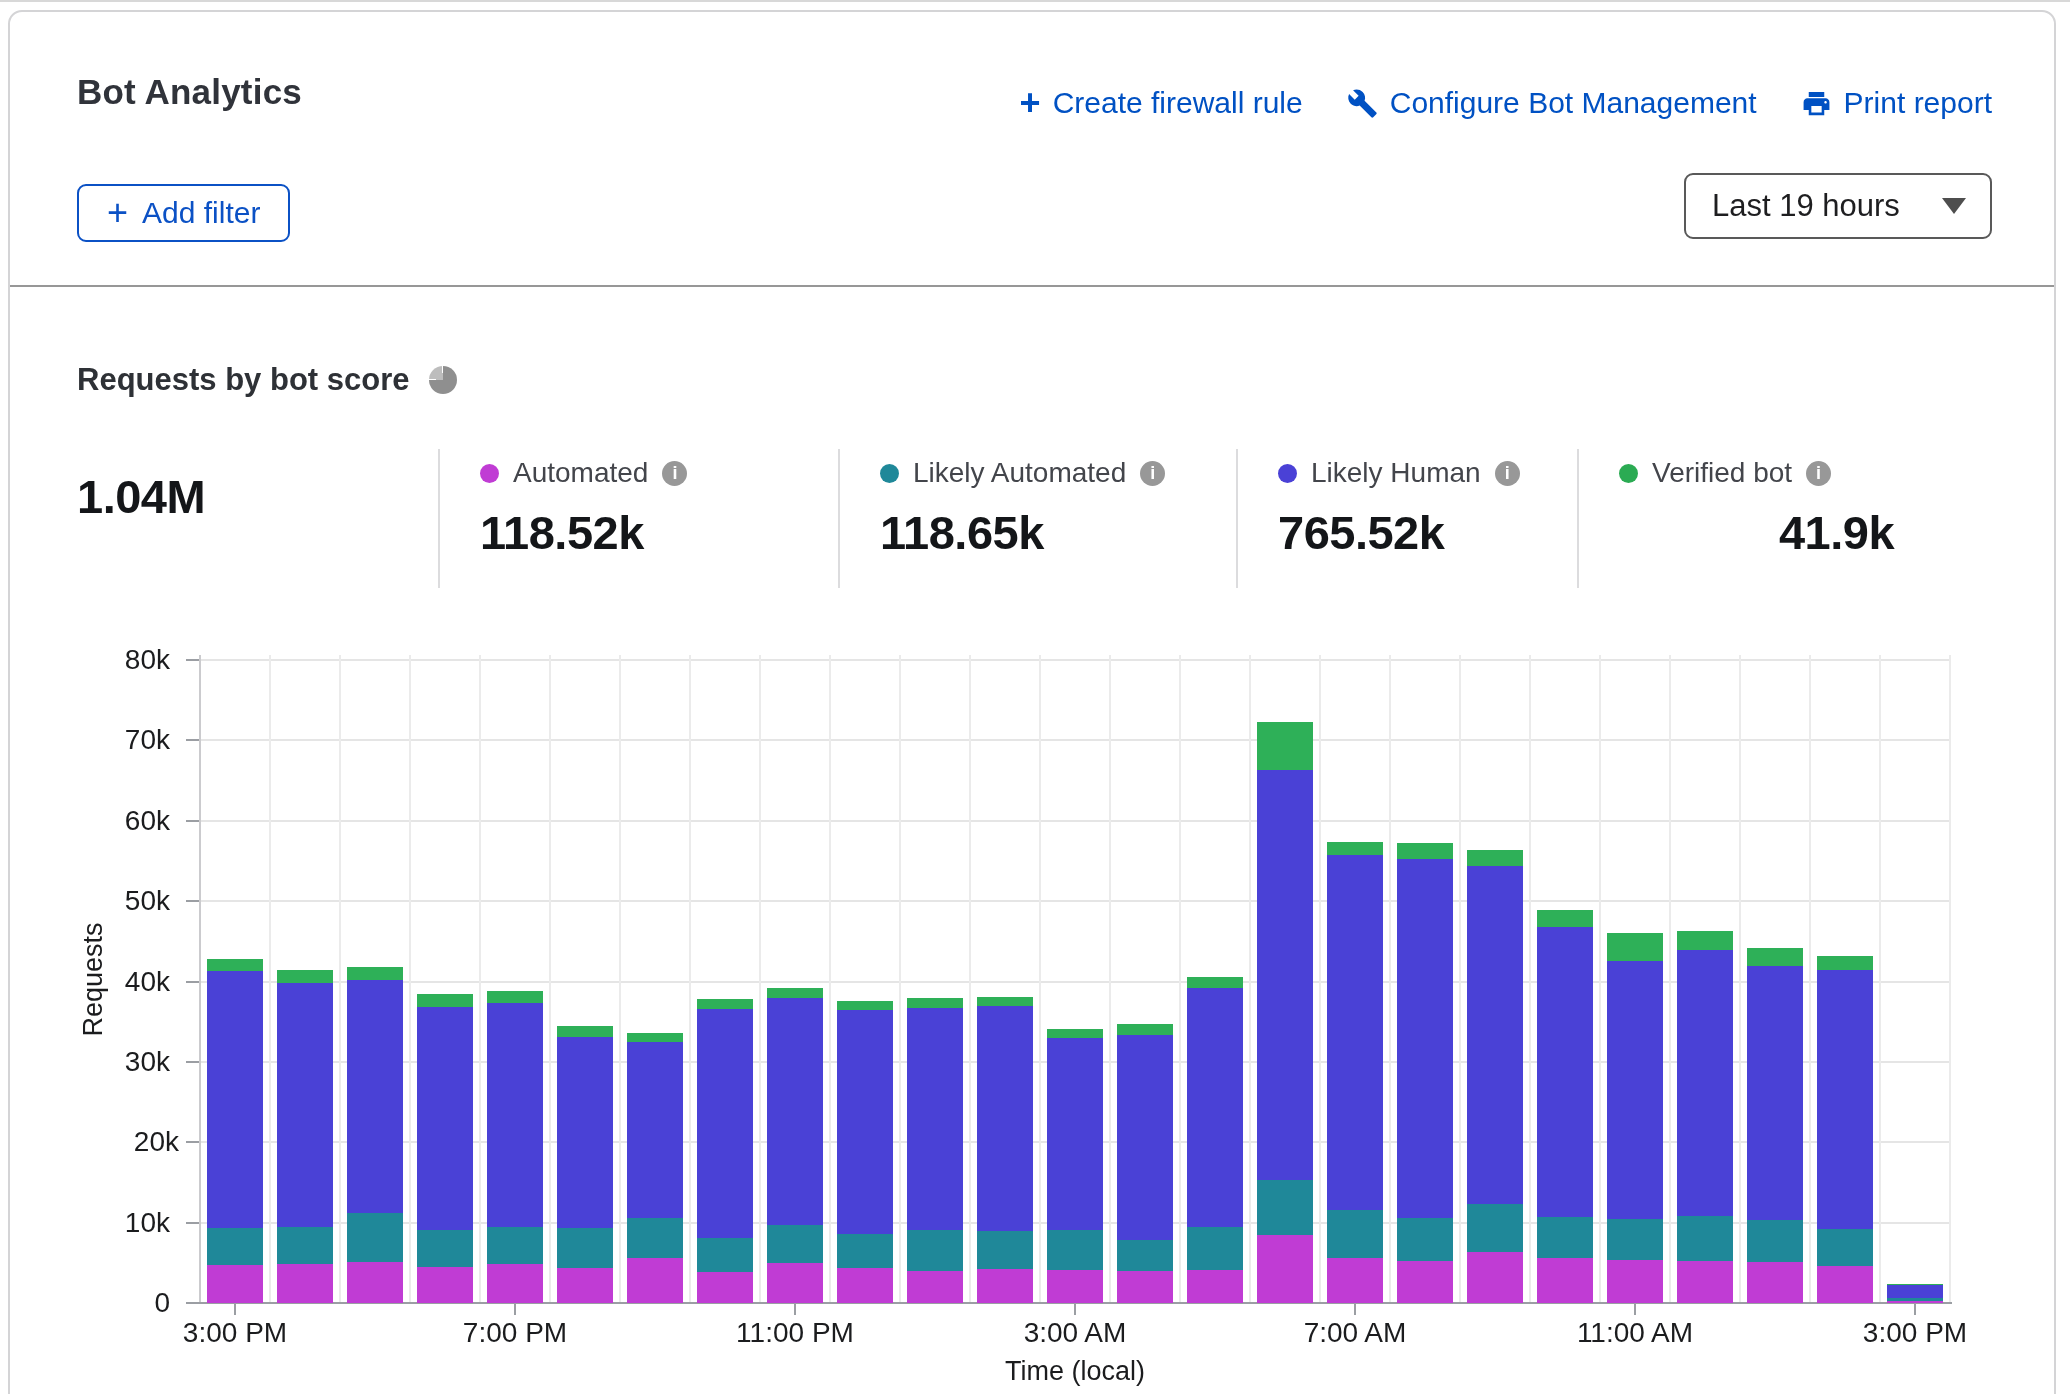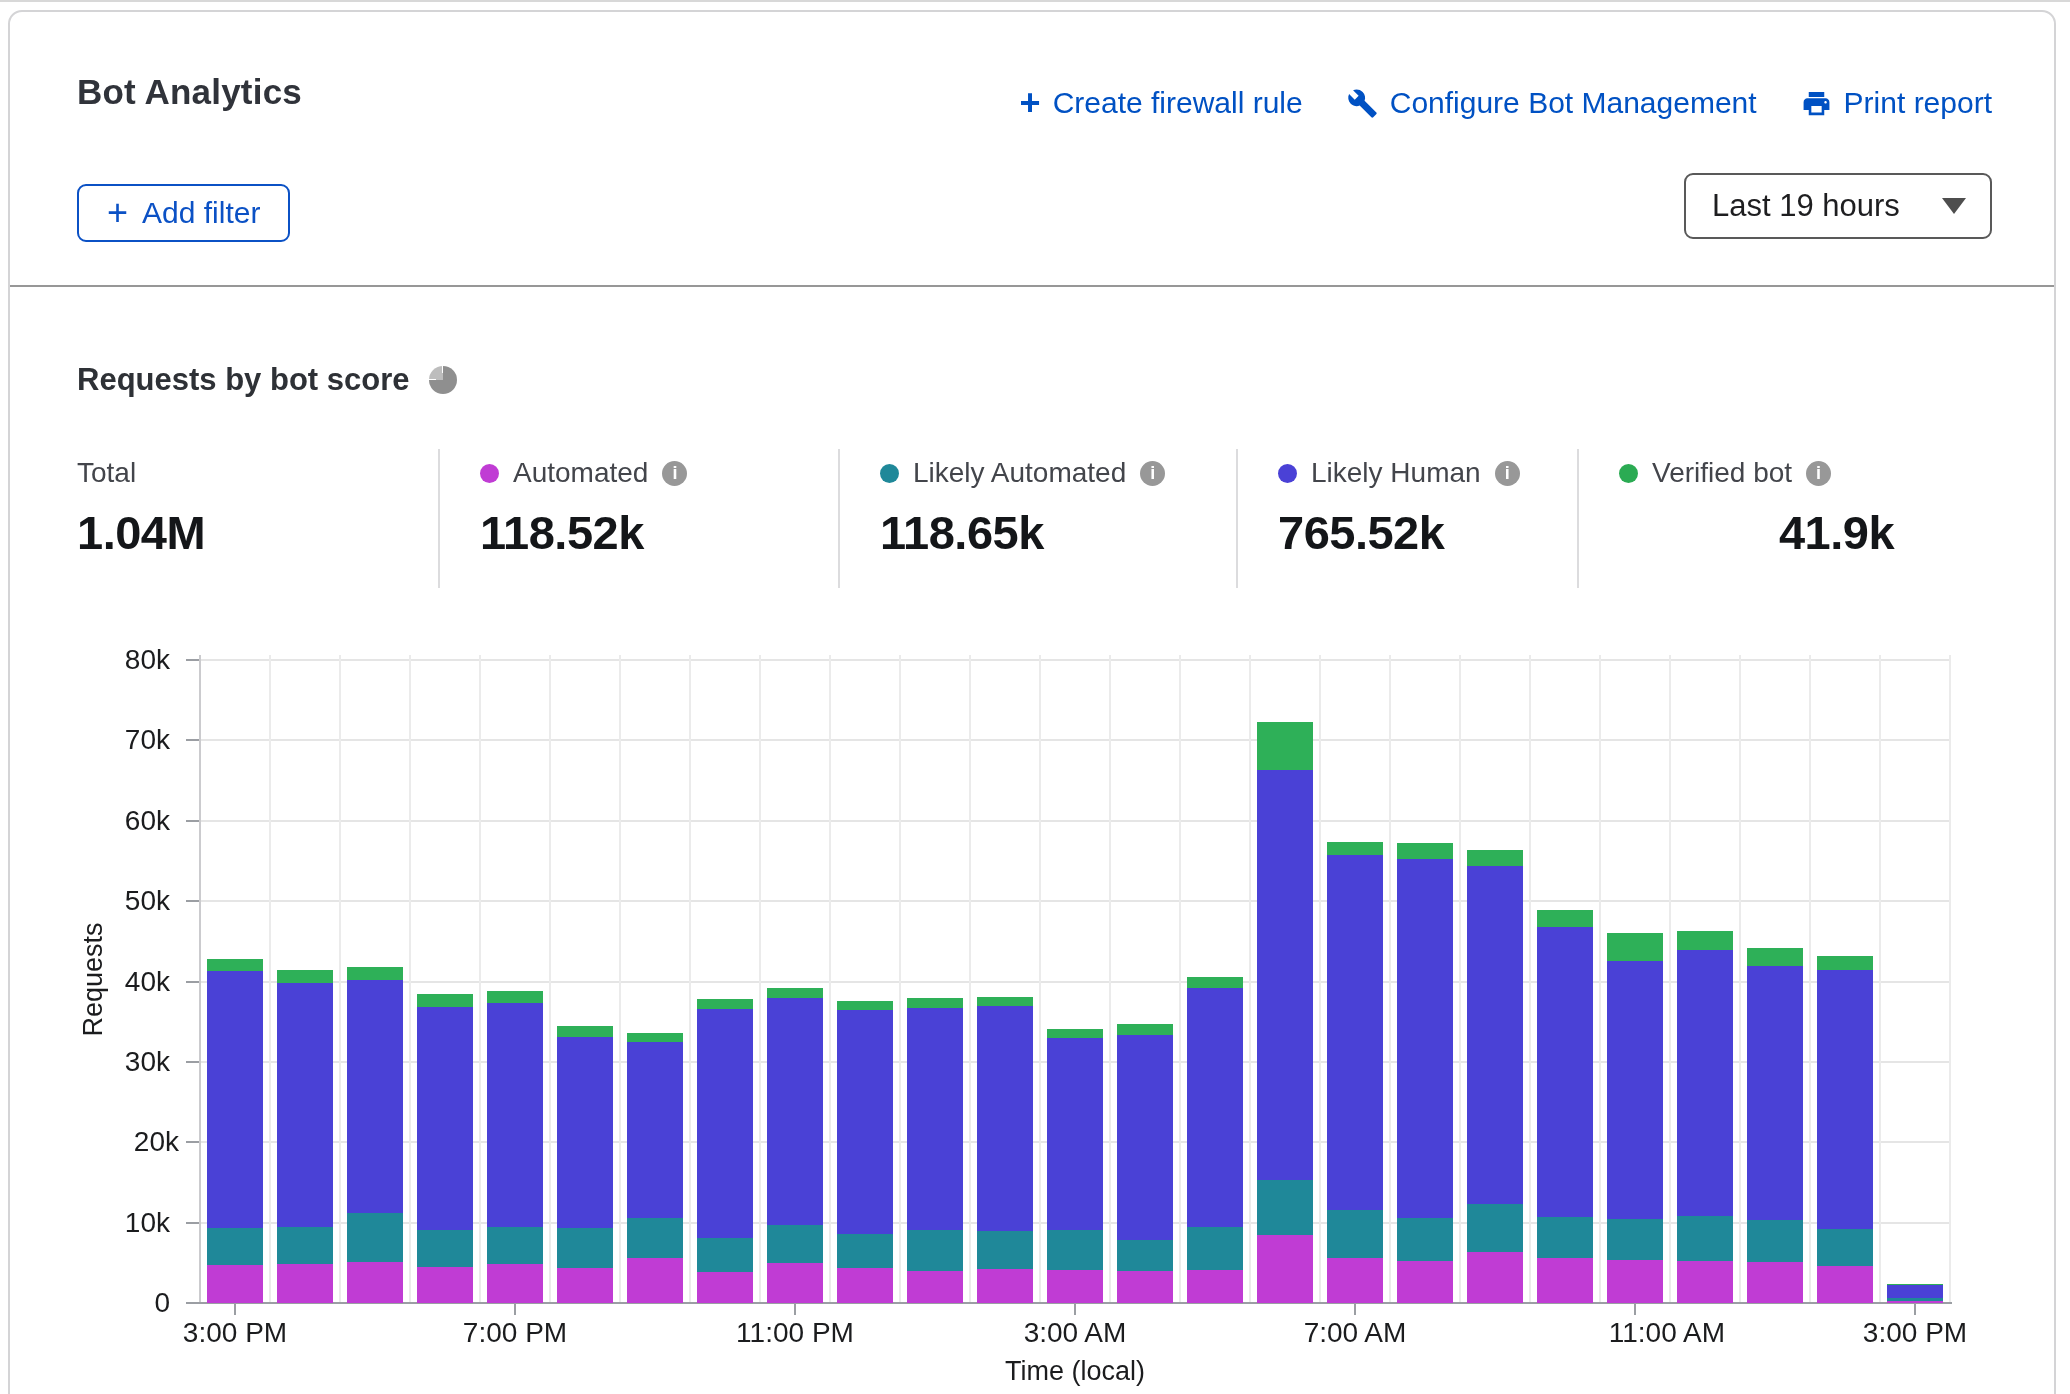--- a/index.html
+++ b/index.html
@@ -108,23 +108,20 @@
     </div>
   </div>
 
   <h2 class="section-title">
     <span>Requests by bot score</span>
     <span class="pie-icon"></span>
   </h2>
 
   <div class="stats-row">
     <div class="stat-col first">
-      <div class="stat-label-row">
-        <span class="stat-label">Total</span>
-      </div>
       <div class="stat-value">1.04M</div>
     </div>
 
     <div class="stat-col c2">
       <div class="stat-label-row">
         <span class="legend-dot" style="background:#c03cd4"></span>
         <span class="stat-label">Automated</span>
         <span class="info-icon">i</span>
       </div>
       <div class="stat-value">118.52k</div>
@@ -319,18 +316,18 @@
     <div class="xlab" style="left: 145px; top: 1317px;">3:00 PM</div>
     <div class="tick" style="left: 514px; top: 1303px; width: 2px; height: 12px;"></div>
     <div class="xlab" style="left: 425px; top: 1317px;">7:00 PM</div>
     <div class="tick" style="left: 794px; top: 1303px; width: 2px; height: 12px;"></div>
     <div class="xlab" style="left: 705px; top: 1317px;">11:00 PM</div>
     <div class="tick" style="left: 1074px; top: 1303px; width: 2px; height: 12px;"></div>
     <div class="xlab" style="left: 985px; top: 1317px;">3:00 AM</div>
     <div class="tick" style="left: 1354px; top: 1303px; width: 2px; height: 12px;"></div>
     <div class="xlab" style="left: 1265px; top: 1317px;">7:00 AM</div>
     <div class="tick" style="left: 1634px; top: 1303px; width: 2px; height: 12px;"></div>
-    <div class="xlab" style="left: 1545px; top: 1317px; text-align: right;">11:00 AM</div>
+    <div class="xlab" style="left: 1545px; top: 1317px;">11:00 AM</div>
     <div class="tick" style="left: 1914px; top: 1303px; width: 2px; height: 12px;"></div>
     <div class="xlab" style="left: 1825px; top: 1317px;">3:00 PM</div>
     <div class="ylabel-rot" style="left: -17px; top: 964px;">Requests</div>
     <div class="xlabel" style="left: 915px; top: 1356px;">Time (local)</div>
   </div>
 
 </body></html>

